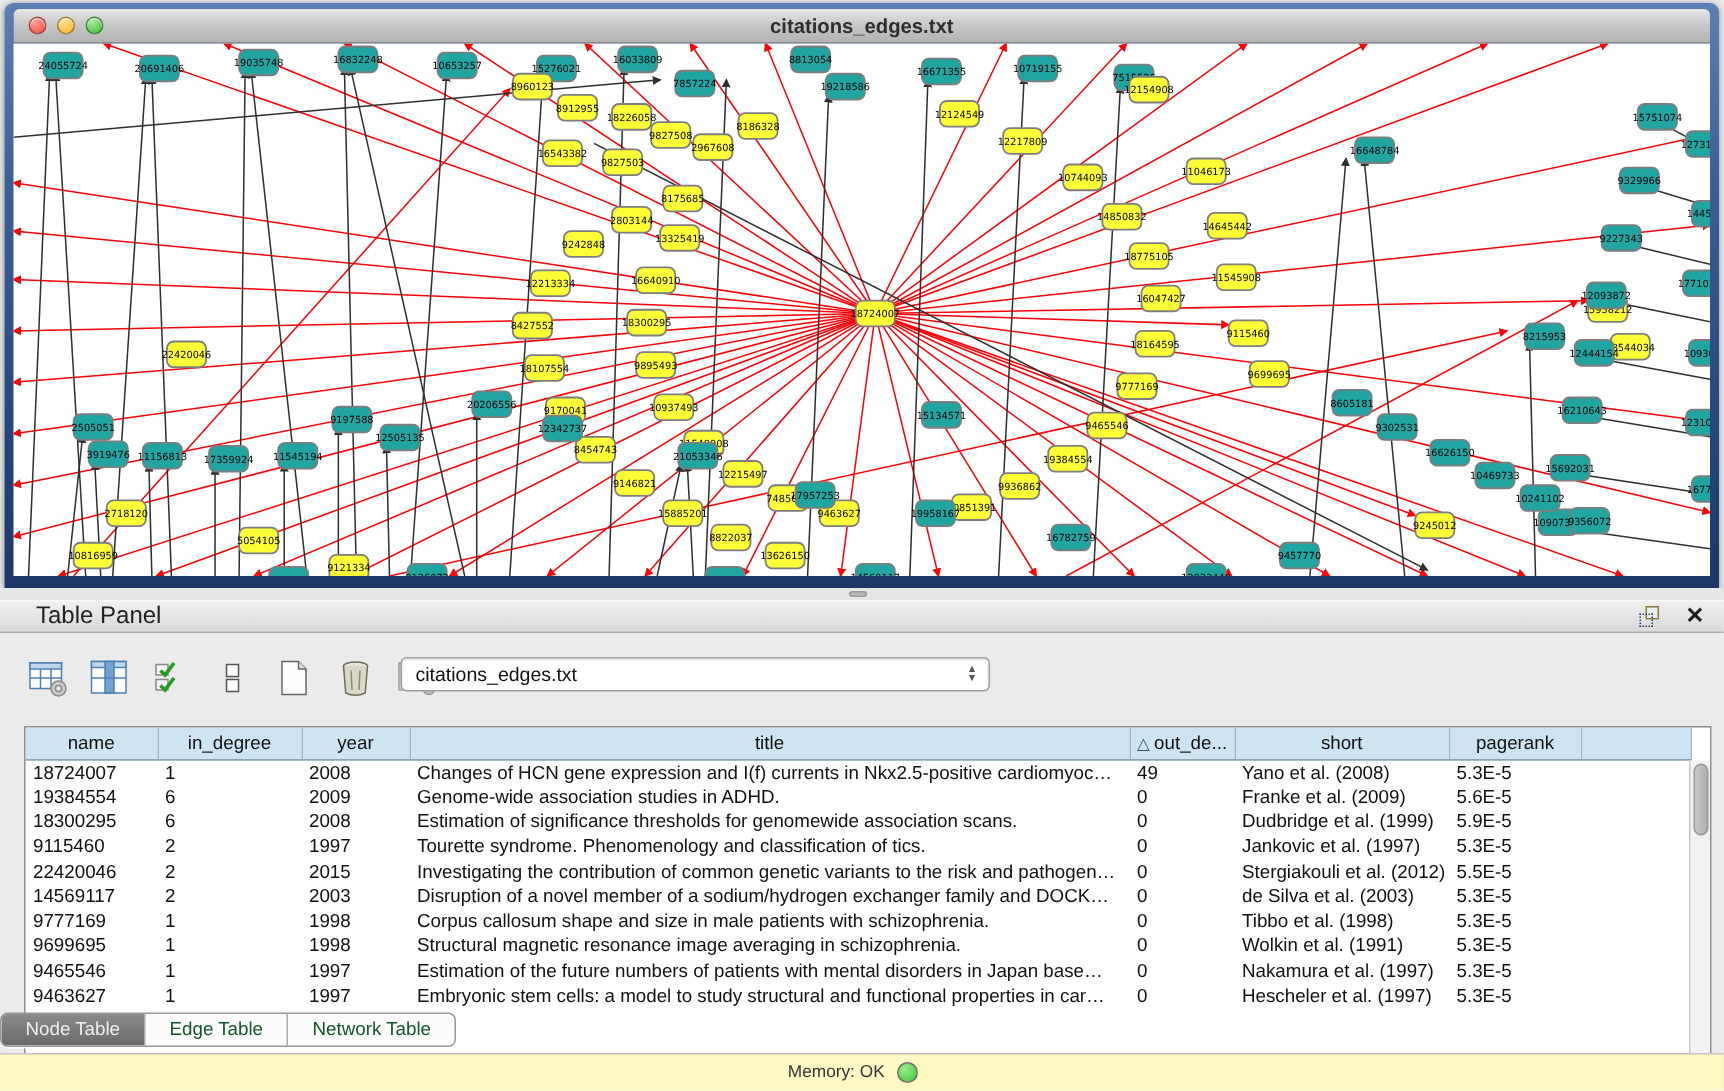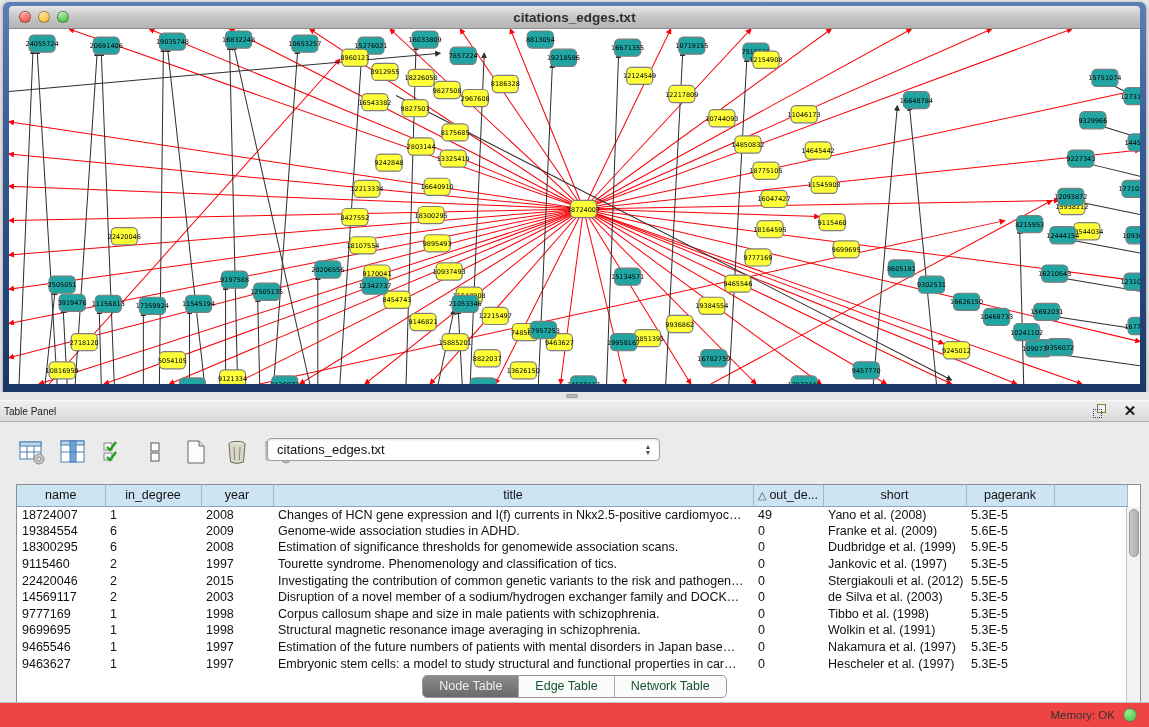--- a/index.html
+++ b/index.html
@@ -25,21 +25,21 @@
 
   
   .splitter { position:absolute; left:0; top:392px; width:1149px; height:8px; background:#e6e6e6; }
   .splitter .grip { position:absolute; left:566px; top:2px; width:12px; height:4px;
     background:#b9b9b9; border-radius:2px; border:1px solid #9a9a9a; }
 
   
   .panel-header { position:absolute; left:0; top:400px; width:1149px; height:22px;
     background:linear-gradient(180deg,#f0f0f0,#d9d9d9); border-top:1px solid #fafafa;
     border-bottom:1px solid #adadad; display:flex; align-items:center; }
-  .panel-header .label { font-size:10px; color:#222; padding-left:4px; }
+  .panel-header .label { font-size:16px; color:#222; padding-left:24px; }
   .panel-header .spacer { flex:1; }
   .ph-icon { width:18px; height:16px; margin-right:10px; position:relative; cursor:default; }
   .float-ic .sq1 { position:absolute; left:4px; top:1px; width:9px; height:9px; border:1px solid #8a7a40; background:#efefef; }
   .float-ic .sq2 { position:absolute; left:0; top:6px; width:9px; height:9px; border:1px dotted #27406e; }
   .close-ic { font-size:15px; font-weight:bold; color:#1c1c1c; line-height:16px; text-align:center; }
 
   .panel-body { position:absolute; left:0; top:422px; width:1149px; height:280px; background:#ebebeb; }
 
   
   .toolbar { position:absolute; left:18px; top:14px; height:32px; display:flex; align-items:center; gap:13px; }
@@ -62,30 +62,30 @@
   table.grid th .sort { color:#23546b; font-size:11px; margin-right:3px; }
   table.grid td { font-size:12.5px; color:#111; height:16.6px; padding:0 3px 0 5px;
     overflow:hidden; white-space:nowrap; text-align:left; }
   td.short-col { padding-left:28px; }
   .vscroll { position:absolute; right:0; top:22px; bottom:0; width:14px; background:#f2f2f2;
     border-left:1px solid #c5c5c5; }
   .vscroll .thumb { position:absolute; left:1.5px; top:2px; width:10px; height:48px;
     background:linear-gradient(90deg,#c9c9c9,#adadad); border-radius:5px; border:1px solid #999; }
 
   
-  .tabs { position:absolute; left:0; right:0; top:253px; display:flex; justify-content:center; }
+  .tabs { position:absolute; left:0; right:0; top:253px; display:flex; justify-content:flex-start; }
   .seg { display:flex; border:1px solid #979797; border-radius:5px; overflow:hidden;
     background:#fbfbfb; box-shadow:0 1px 0 rgba(255,255,255,.8); }
   .seg .tab { font-size:12.5px; color:#14532d; padding:3px 16px 4px; border-right:1px solid #aaa; cursor:default; }
   .seg .tab:last-child { border-right:none; }
   .seg .tab.active { background:linear-gradient(180deg,#8b8b8b,#6a6a6a); color:#efefef; }
 
   
-  .statusbar { position:absolute; left:0; top:702px; width:1149px; height:25px; background:#ef4444;
-    border-top:1px solid #c6c6c6; display:flex; align-items:center; justify-content:flex-end; }
+  .statusbar { position:absolute; left:0; top:702px; width:1149px; height:25px; background:#fef9c3;
+    border-top:1px solid #c6c6c6; display:flex; align-items:center; justify-content:center; }
   .statusbar .mem { font-size:11.5px; color:#333; margin-right:8px; }
   .mem-dot { width:14px; height:14px; border-radius:50%; margin-right:12px;
     background:radial-gradient(circle at 35% 30%, #9bee8b, #3cc23a); border:1px solid #6f6f6f; }
 </style>
 </head>
 <body>
 
 <div class="net-window">
   <div class="titlebar">
     <div class="lights">

